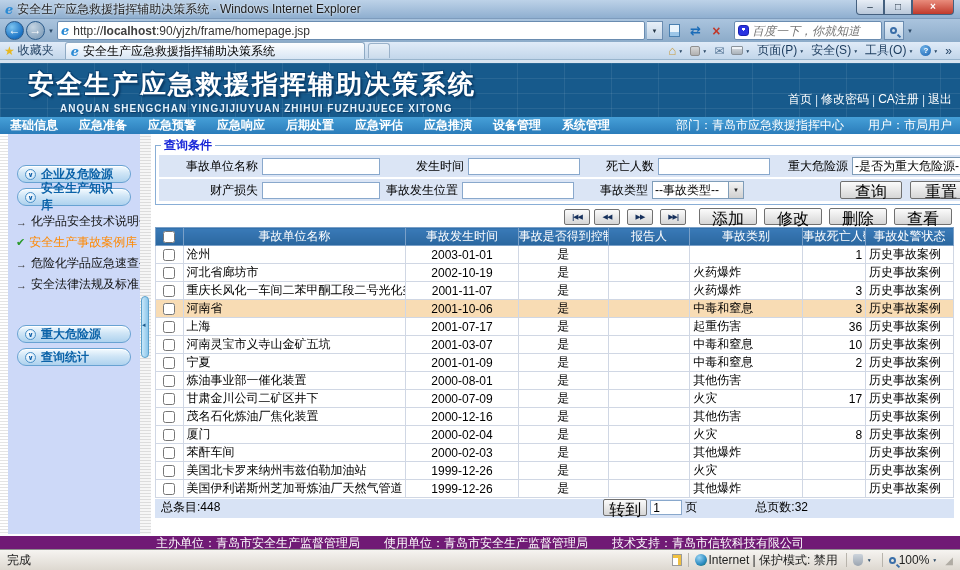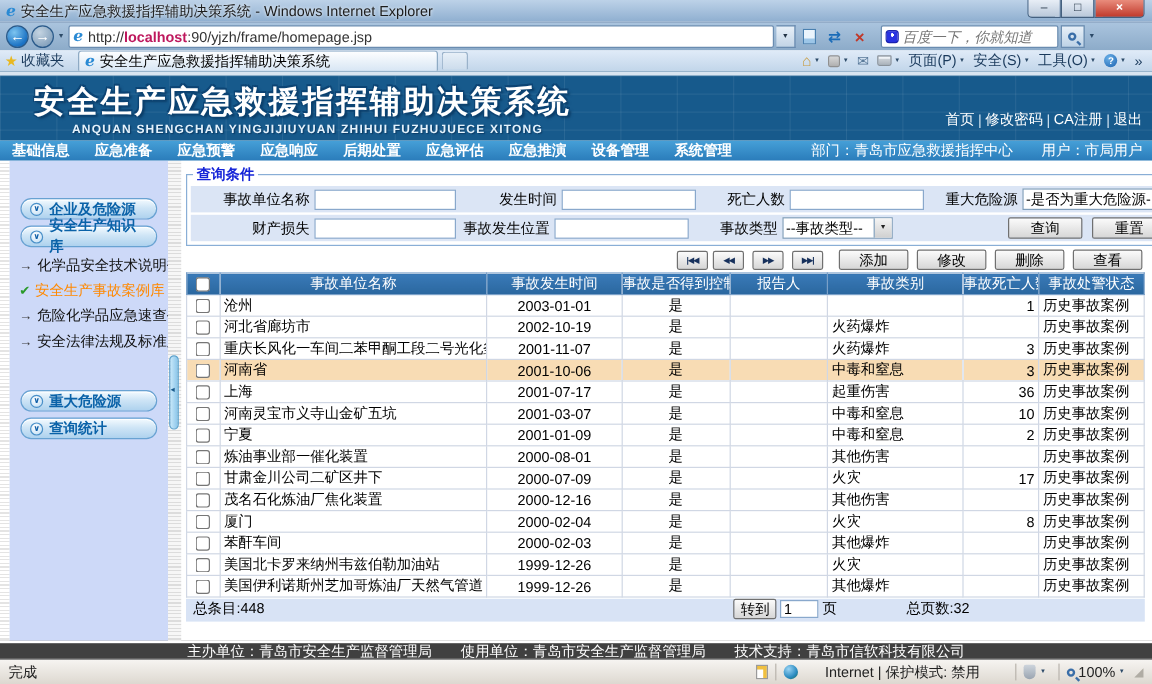--- a/index.html
+++ b/index.html
@@ -15,21 +15,21 @@
   .winbtn.close { width:42px; background:linear-gradient(#e98c7c,#c0392b); color:#fff; border-bottom-right-radius:4px; font-weight:bold; }
   .winbtn.min { border-bottom-left-radius:4px; }
 
   .addrbar { height:23px; background:linear-gradient(#aac4de,#8cabc9); display:flex; align-items:center; padding:0 5px; gap:2px; }
   .navcirc { width:19px; height:19px; border-radius:50%; border:1px solid #2a5a8a; color:#fff; font-size:12px; line-height:17px; text-align:center; }
   .navcirc.back { background:radial-gradient(circle at 35% 30%,#7cc4f0,#1b72c4 70%); }
   .navcirc.fwd { background:radial-gradient(circle at 35% 30%,#c4d4e2,#8aa6c0 70%); }
   .mini-caret { font-size:6px; color:#2c4a68; padding:0 1px; }
   .addr-box { flex:0 0 588px; height:19px; background:#fff; border:1px solid #6a8cb0; border-radius:2px; display:flex; align-items:center; padding:0 3px; gap:4px; }
   .addr-url { white-space:nowrap; color:#333; }
-  .addr-url .host { font-weight:bold; color:#be185d; }
+  .addr-url .host { font-weight:bold; color:#404040; }
   .addr-caret-btn { width:16px; height:19px; background:linear-gradient(#e8f0f8,#c2d4e6); border:1px solid #6a8cb0; border-left:none; text-align:center; font-size:6px; line-height:19px; color:#234; }
   .chrome-btn { height:19px; min-width:19px; display:flex; align-items:center; justify-content:center; border:1px solid transparent; border-radius:2px; padding:0 2px; }
   .compat-icon { width:11px; height:13px; background:#eaf4fc; border:1px solid #4a80b0; box-shadow:inset 0 -4px 0 #9cc6e8; }
   .refresh-glyph { color:#1b6cb8; font-weight:bold; font-size:13px; }
   .stop-glyph { color:#c0392b; font-weight:bold; font-size:14px; }
   .search-box { margin-left:6px; flex:0 0 148px; height:19px; background:#fff; border:1px solid #6a8cb0; border-radius:2px; display:flex; align-items:center; padding:0 3px; gap:3px; }
   .baidu-icon { width:11px; height:11px; border-radius:3px; background:radial-gradient(circle at 50% 35%,#fff 18%,#2932e1 20%); border:1px solid #1a22b0; }
   .search-box input { border:none; outline:none; width:118px; font-size:12px; font-style:italic; color:#555; background:transparent; font-family:inherit; }
   .mag-btn { width:20px; height:19px; background:linear-gradient(#e8f0f8,#bdd2e6); border:1px solid #6a8cb0; display:flex; align-items:center; justify-content:center; }
   .mag { width:7px; height:7px; border:2px solid #3a6ea8; border-radius:50%; position:relative; }
@@ -78,50 +78,50 @@
   .split-handle::after { content:"◂"; position:absolute; left:0px; top:24px; font-size:7px; color:#1a5a8c; }
 
   .main { flex:1; padding:3px 6px 0 4px; background:#fff; min-width:0; }
   fieldset.query { border:1px solid #89aed6; padding:1px 3px 3px; }
   fieldset.query legend { color:#1625d8; font-weight:bold; padding:0 3px; margin-left:2px; }
   .qrow { display:flex; align-items:center; background:#dbe5f5; padding:2px 3px; margin-bottom:2px; }
   .qlabel { text-align:right; padding-right:4px; white-space:nowrap; }
   .qin { height:17px; border:1px solid #89a8cc; background:#fff; font-family:inherit; font-size:12px; padding:0 2px; }
   .fakesel { height:18px; border:1px solid #7f9db9; background:#fff; display:flex; align-items:center; justify-content:space-between; padding-left:2px; cursor:pointer; }
   .selarrow { width:15px; height:16px; background:linear-gradient(#f4f4f4,#d0d0d0); border-left:1px solid #7f9db9; font-size:6px; color:#222; display:flex; align-items:center; justify-content:center; }
-  .btn { height:18px; border:1px solid #707070; border-radius:2px; background:linear-gradient(#fbfbfb,#d6d6d6); font-family:inherit; font-size:12px; padding:0 10px; cursor:pointer; }
+  .btn { height:18px; border:1px solid #707070; border-radius:2px; background:linear-gradient(#fbfbfb,#d6d6d6); font-family:inherit; font-size:16px; padding:0 10px; cursor:pointer; }
   .qbtns { margin-left:auto; display:flex; gap:8px; padding-right:4px; }
   .qbtn { width:62px; }
 
   .toolbar { display:flex; justify-content:flex-end; align-items:center; gap:7px; margin:3px 2px 2px; }
   .pgbtn { width:26px; height:16px; font-size:7px; letter-spacing:-1px; color:#16305c; padding:0; font-weight:bold; }
   .actbtn { width:58px; height:17px; }
 
   table.grid { width:100%; border-collapse:collapse; table-layout:fixed; }
   table.grid th { background:linear-gradient(#3a7ab8,#2a679f); color:#fff; font-weight:normal; height:18px; border:1px solid #7aa0c8; overflow:hidden; white-space:nowrap; }
   table.grid td { height:15px; border:1px solid #d0d7e4; padding:0 3px; background:#fff; overflow:hidden; white-space:nowrap; color:#000; }
   table.grid tr.hl td { background:#f8dcb4; }
   td.c,th.c { text-align:center; } td.r { text-align:right; }
   input.cb { width:12px; height:12px; margin:0; vertical-align:middle; }
 
   .pagerrow { background:#d8e3f5; height:19px; display:flex; align-items:flex-start; margin-top:1px; padding:0 6px; }
   .goto-group { display:flex; align-items:center; gap:3px; margin-left:auto; }
   .goto-btn { height:17px; padding:0 5px; }
   .page-input { width:32px; height:15px; border:1px solid #89a8cc; font-family:inherit; font-size:12px; padding:0 2px; }
   .tp { margin-left:58px; margin-right:140px; }
 
-  .footerbar { height:15px; background:#404040; color:#fff; text-align:center; line-height:15px; border-top:2px solid #fff; }
+  .footerbar { height:15px; background:#701a75; color:#fff; text-align:center; line-height:15px; border-top:2px solid #fff; }
 
   
   .statusbar { height:21px; background:linear-gradient(#f6f4f1,#ddd8d0); border-top:1px solid #8e8e8e; display:flex; align-items:center; padding:4px 7px; color:#222;gap:19px; }
   .st-sep { width:1px; height:14px; background:#b8b4ac; margin:0 6px; }
   .st-right { margin-left:auto; display:flex; align-items:center; }
   .pgicon { width:10px; height:12px; background:#fff; border:1px solid #9a9a9a; box-shadow:inset -3px 3px 0 #f0c040; }
   .globe { width:12px; height:12px; border-radius:50%; background:radial-gradient(circle at 35% 30%,#9ad4f4,#2a8ac0 60%,#1a6a4a); }
-  .zone-txt { margin:0 23px; white-space:nowrap; }
+  .zone-txt { margin:0 2px; white-space:nowrap; }
   .shield { width:10px; height:12px; background:linear-gradient(#cdd4dc,#9aa4b0); border-radius:2px 2px 5px 5px; }
   .zoom-group { display:flex; align-items:center; gap:3px; }
   .grip { color:#b0aca4; font-size:10px; margin-left:8px; }
 </style>
 </head>
 <body>
 
 <div class="titlebar">
   <span class="ie-e">e</span>
   <span class="title-text">安全生产应急救援指挥辅助决策系统 - Windows Internet Explorer</span>

